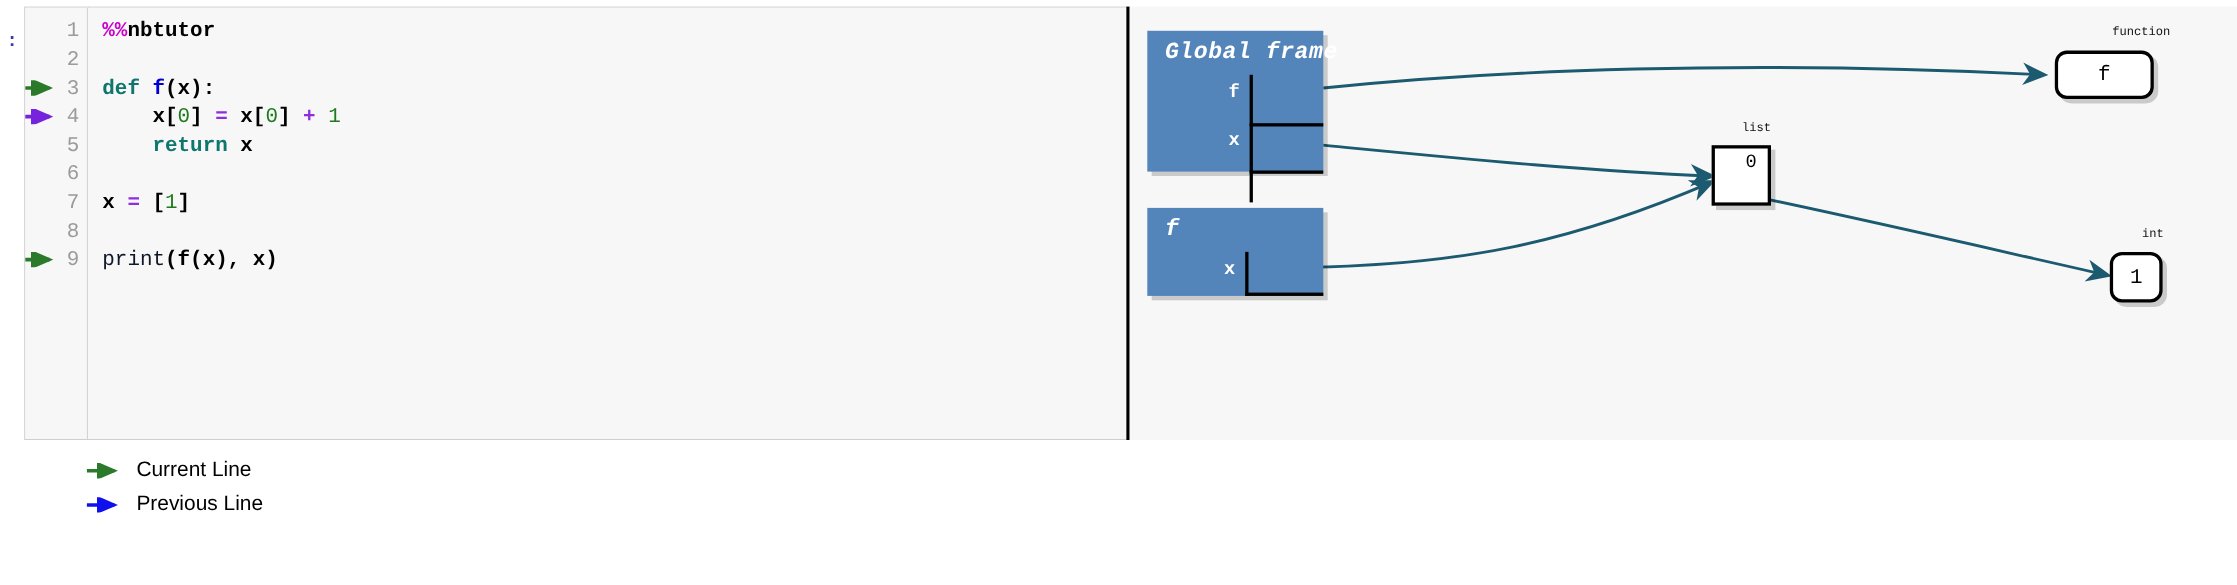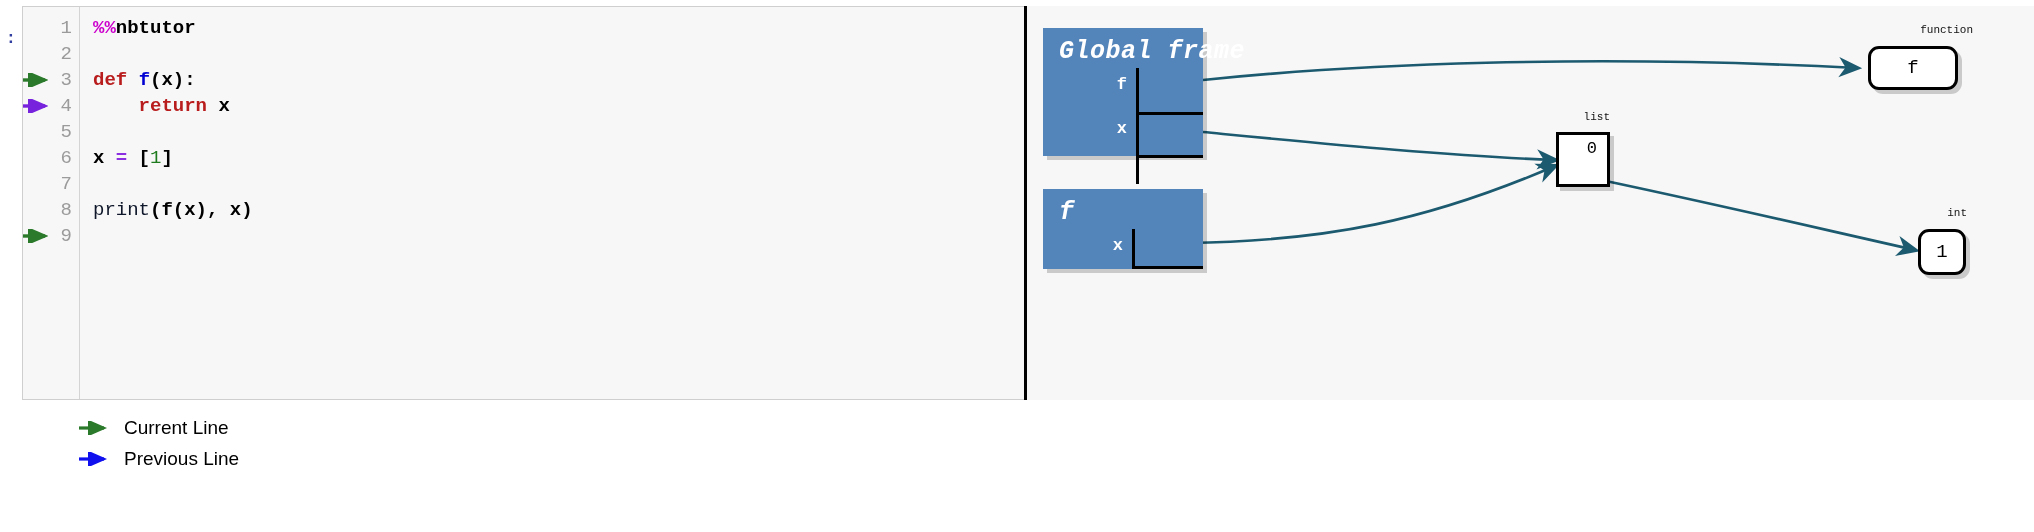--- a/index.html
+++ b/index.html
@@ -79,21 +79,21 @@
     color: #9b9b9b;
     box-sizing: border-box;
   }
   .code-area .code-line {
     padding-left: 12px;
     box-sizing: border-box;
   }
   .lines-wrap { padding-top: 8px; }
 
   
-  .tok-kw      { color: #b91c1c; font-weight: 700; }
+  .tok-kw      { color: #0f766e; font-weight: 700; }
   .tok-fn      { color: #0000d2; font-weight: 700; }
   .tok-num     { color: #1d7a1d; }
   .tok-op      { color: #8c2fe0; font-weight: 700; }
   .tok-magic   { color: #cc00cc; font-weight: 700; }
   .tok-builtin { color: #0f172a; }
   .tok-plain   { color: #000000; font-weight: 700; }
   .tok-punc    { color: #000000; }
 
   
   .gutter-arrow {
@@ -139,21 +139,21 @@
     box-shadow: 4px 4px 0 rgba(0,0,0,0.18);
     font-family: "Liberation Mono", monospace;
   }
   .frame-title {
     position: absolute;
     left: 16px;
     top: 9px;
     color: #ffffff;
     font-weight: 700;
     font-style: italic;
-    font-size: 25px;
+    font-size: 21px;
     white-space: nowrap;
     letter-spacing: 0.5px;
   }
   .var-label {
     position: absolute;
     color: #ffffff;
     font-size: 17px;
     font-weight: 700;
     text-align: right;
     white-space: nowrap;
@@ -258,20 +258,21 @@
               </defs>
               <line x1="1" y1="7" x2="23" y2="7" stroke="#2b7a2b" stroke-width="3.4" marker-end="url(#gm8)"></line>
             </svg></div>
         </div>
     </div>
     <div class="code-area">
       <div class="lines-wrap" id="code-lines">
           <div class="code-line"><span class="tok-magic">%%</span><span class="tok-plain">nbtutor</span></div>
           <div class="code-line">&nbsp;</div>
           <div class="code-line"><span class="tok-kw">def</span><span class="tok-punc"> </span><span class="tok-fn">f</span><span class="tok-plain">(x):</span></div>
+          <div class="code-line"><span class="tok-plain">    x[</span><span class="tok-num">0</span><span class="tok-plain">] </span><span class="tok-op">=</span><span class="tok-plain"> x[</span><span class="tok-num">0</span><span class="tok-plain">] </span><span class="tok-op">+</span><span class="tok-plain"> </span><span class="tok-num">1</span></div>
           <div class="code-line"><span class="tok-plain">    </span><span class="tok-kw">return</span><span class="tok-plain"> x</span></div>
           <div class="code-line">&nbsp;</div>
           <div class="code-line"><span class="tok-plain">x </span><span class="tok-op">=</span><span class="tok-plain"> [</span><span class="tok-num">1</span><span class="tok-plain">]</span></div>
           <div class="code-line">&nbsp;</div>
           <div class="code-line"><span class="tok-builtin">print</span><span class="tok-plain">(f(x), x)</span></div>
         </div>
     </div>
   </div>
 
   <div class="divider"></div>

